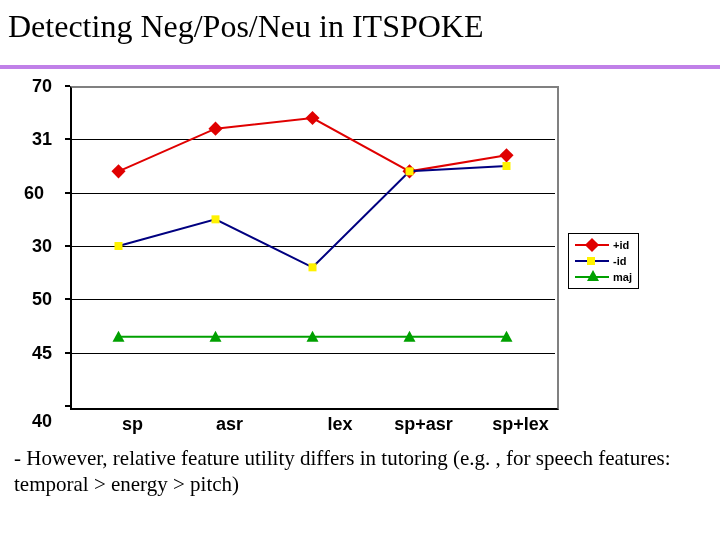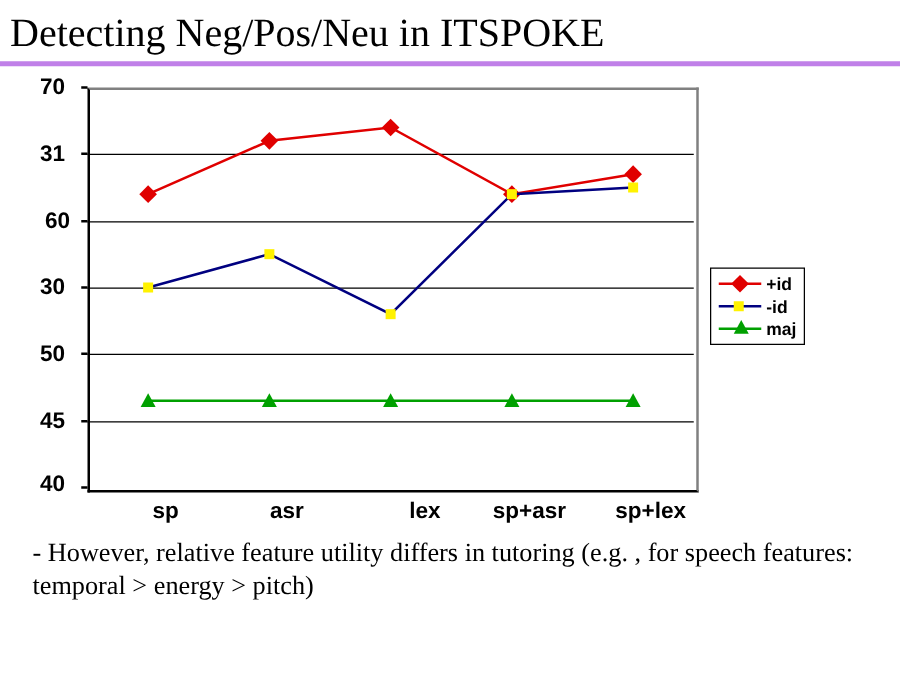--- a/index.html
+++ b/index.html
@@ -7,21 +7,21 @@
     padding: 0;
     width: 720px;
     height: 540px;
     font-family: "Times New Roman", serif;
     background: #fff;
     position: relative;
     overflow: hidden;
   }
   .title {
     font-size: 32px;
-    padding: 8px 8px 4px 8px;
+    padding: 8px 8px 20px 8px;
     color: #000;
   }
   .rule {
     height: 4px;
     background: #c080e8;
     margin: 0;
   }
   .chart-wrap {
     display: flex;
     align-items: center;
@@ -66,21 +66,21 @@
     text-align: center;
     transform: translateX(-50%);
     white-space: nowrap;
     margin-left: 14px;
   }
   .legend {
     border: 1px solid #000;
     padding: 3px 6px;
     font-family: Arial, sans-serif;
     font-weight: bold;
-    font-size: 14px;
+    font-size: 11px;
     margin-left: 8px;
   }
   .legend-row {
     display: flex;
     align-items: center;
     padding: 1px 0;
   }
   .legend-swatch {
     width: 34px;
     height: 14px;
@@ -106,46 +106,46 @@
   .marker-sq {
     width: 8px; height: 8px;
   }
   .marker-tri {
     width: 0; height: 0;
     border-left: 6px solid transparent;
     border-right: 6px solid transparent;
   }
   .caption {
     font-size: 21px;
-    padding: 4px 18px 0 26px;
+    padding: 4px 18px 0 14px;
     line-height: 1.25;
     font-family: "Times New Roman", serif;
   }
 </style>
 </head>
 <body>
 
 <div class="title">Detecting Neg/Pos/Neu in ITSPOKE</div>
 <div class="rule"></div>
 
 <div class="chart-wrap">
   <div class="chart" id="chart">
       <div class="plot-area" style="left: 60px; top: 5px; width: 485px; height: 320px;"></div>
-      <div class="ytick-label" style="left: 12px; top: 322px;">40</div>
+      <div class="ytick-label" style="left: 12px; top: 340px;">40</div>
       <div class="ytick-mark" style="left: 55px; top: 324px;"></div>
       <div class="ytick-label" style="left: 12px; top: 271.667px;">45</div>
       <div class="ytick-mark" style="left: 55px; top: 270.667px;"></div>
       <div class="grid-line" style="left: 60px; top: 271.667px; width: 485px;"></div>
       <div class="ytick-label" style="left: 12px; top: 218.333px;">50</div>
       <div class="ytick-mark" style="left: 55px; top: 217.333px;"></div>
       <div class="grid-line" style="left: 60px; top: 218.333px; width: 485px;"></div>
       <div class="ytick-label" style="left: 12px; top: 165px;">30</div>
       <div class="ytick-mark" style="left: 55px; top: 164px;"></div>
       <div class="grid-line" style="left: 60px; top: 165px; width: 485px;"></div>
-      <div class="ytick-label" style="left: 16px; top: 111.667px;">60</div>
+      <div class="ytick-label" style="left: 4px; top: 111.667px;">60</div>
       <div class="ytick-mark" style="left: 55px; top: 110.667px;"></div>
       <div class="grid-line" style="left: 60px; top: 111.667px; width: 485px;"></div>
       <div class="ytick-label" style="left: 12px; top: 58.3333px;">31</div>
       <div class="ytick-mark" style="left: 55px; top: 57.3333px;"></div>
       <div class="grid-line" style="left: 60px; top: 58.3333px; width: 485px;"></div>
       <div class="ytick-label" style="left: 12px; top: 5px;">70</div>
       <div class="ytick-mark" style="left: 55px; top: 4px;"></div>
       <div class="xtick-label" style="left: 108.5px; top: 333px;">sp</div>
       <div class="xtick-label" style="left: 205.5px; top: 333px;">asr</div>
       <div class="xtick-label" style="left: 316px; top: 333px;">lex</div>

